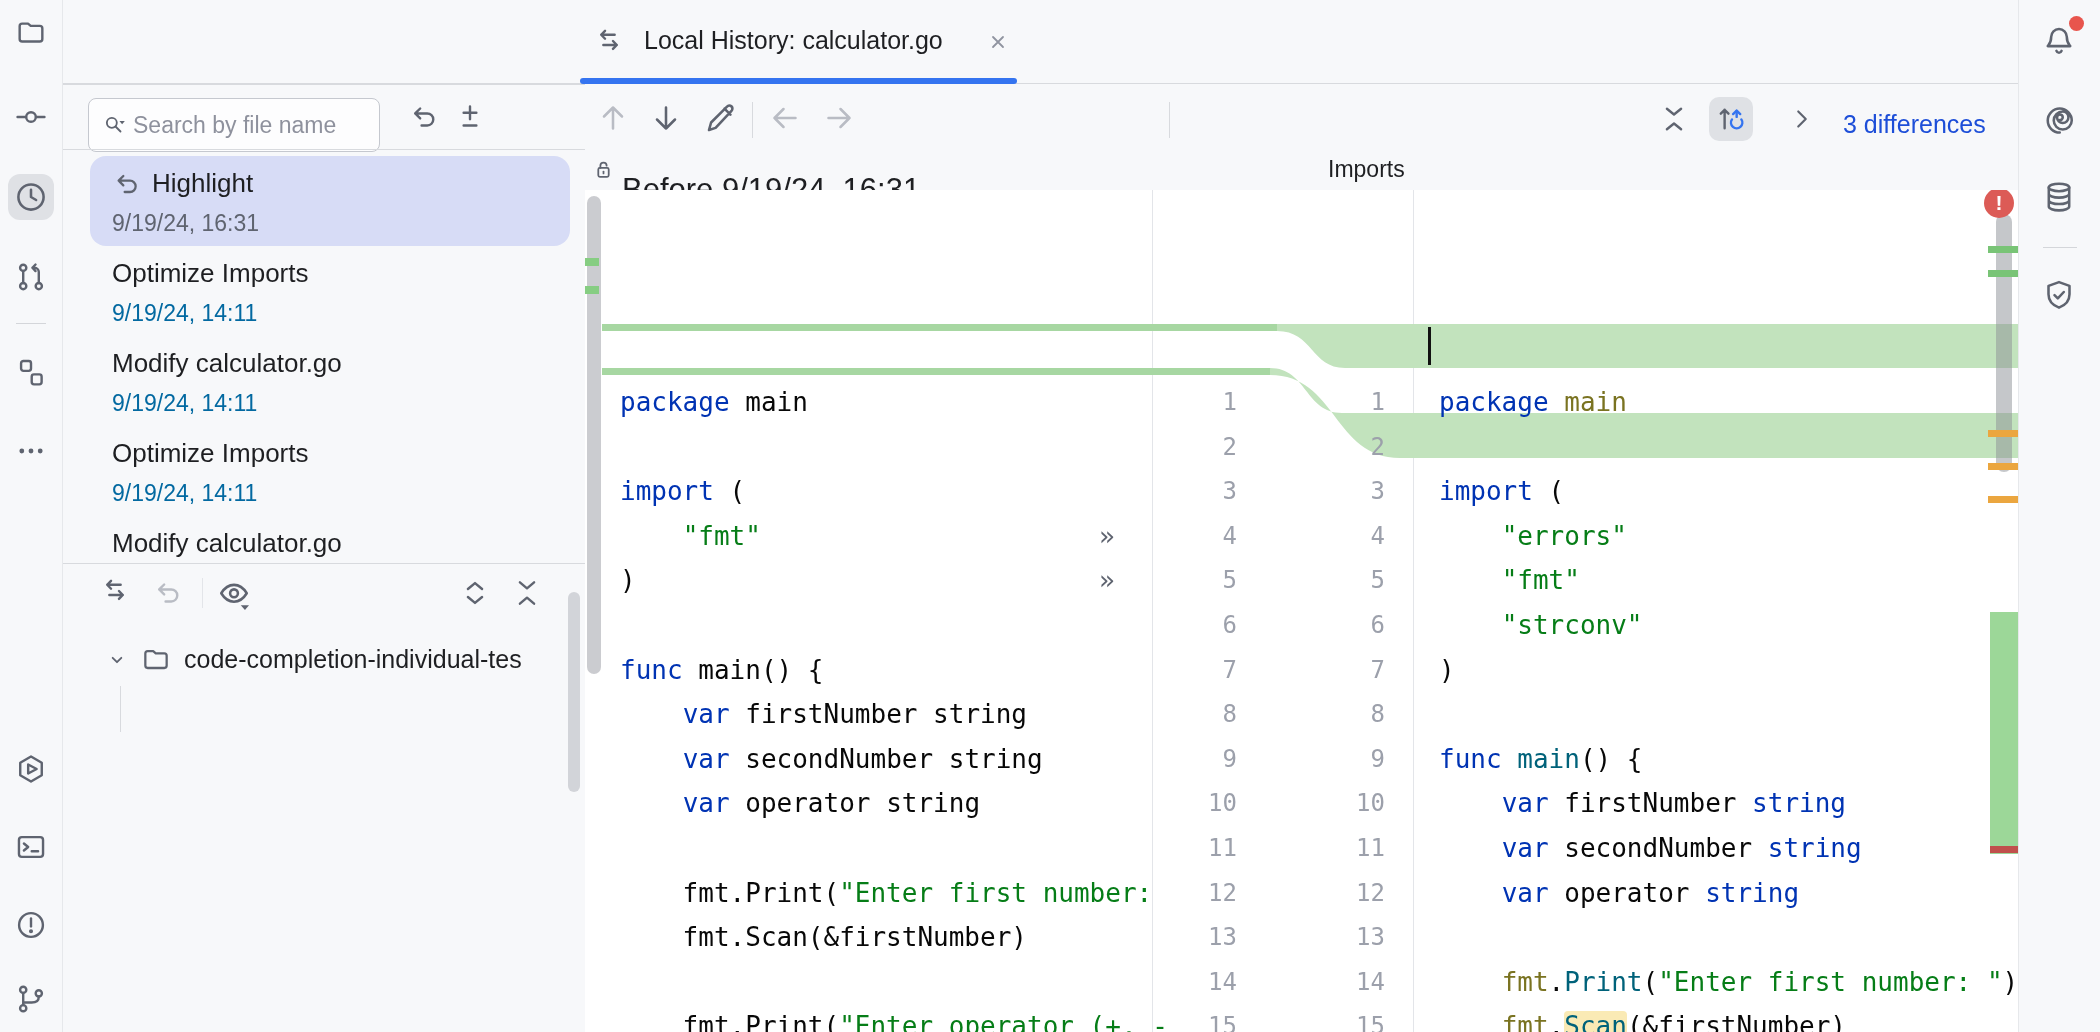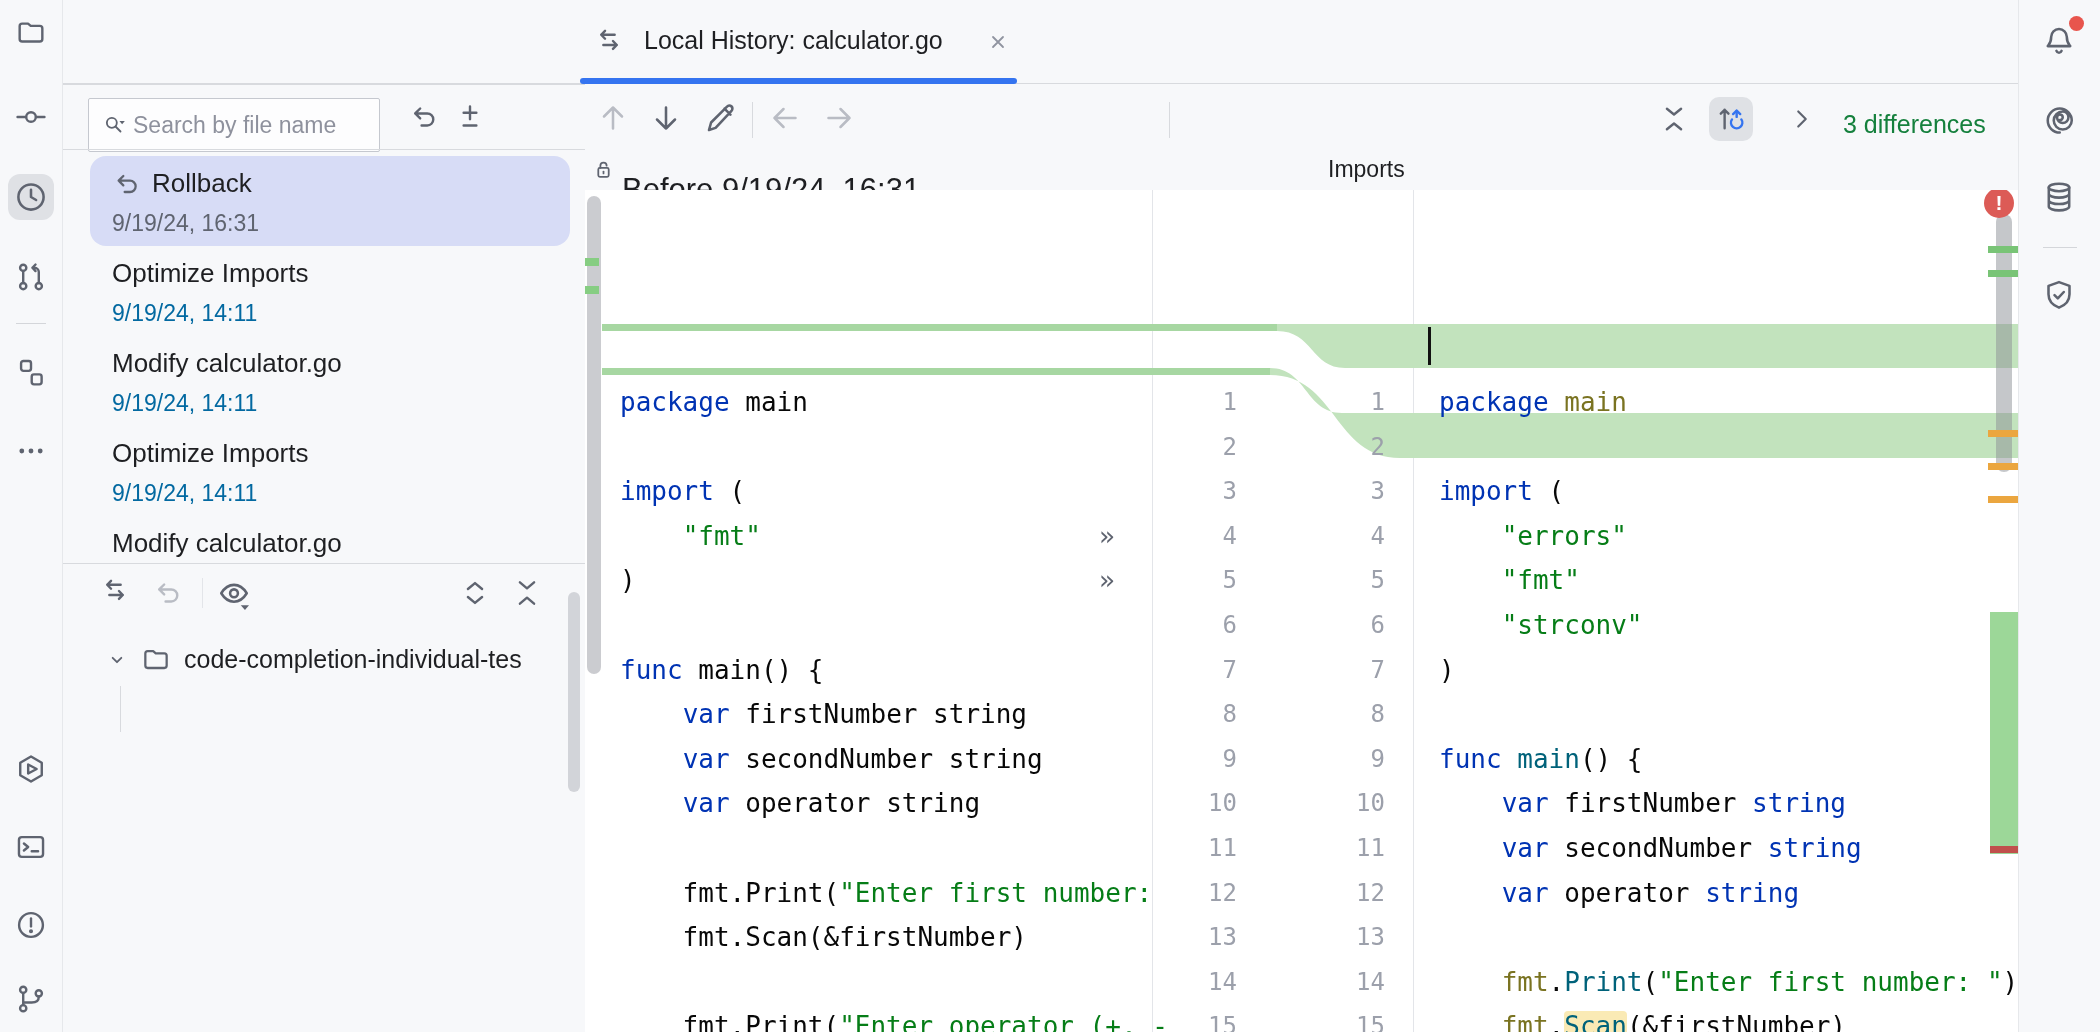--- a/index.html
+++ b/index.html
@@ -18,21 +18,21 @@
   .actbar.right{right:0;border-left:1px solid #e6e8eb;width:81px;}
   .actbtn{position:absolute;width:46px;height:46px;left:8px;border-radius:12px;
           display:flex;align-items:center;justify-content:center;}
   .actbtn.active{background:#dfe1e5;}
   .actbar.right .actbtn{left:17px;}
 
   
   .left-panel{position:absolute;left:63px;top:0;width:522px;height:1032px;background:#f7f8fa;border-right:1px solid #e0e2e6;}
   .panel-tab{position:absolute;top:24px;font-size:26px;}
   .search-box{position:absolute;left:25px;top:13px;width:290px;height:52px;background:#fdfdfe;
-              border:1.5px solid #c5c8cf;border-radius:2px;display:flex;align-items:center;}
+              border:1.5px solid #c5c8cf;border-radius:8px;display:flex;align-items:center;}
   .search-box input{border:none;outline:none;background:transparent;font-size:23px;color:#1e1f22;
               font-family:"Liberation Sans",sans-serif;width:210px;}
   .search-box input::placeholder{color:#8e919d;}
   .hist-item{position:absolute;left:27px;width:480px;height:90px;border-radius:16px;}
   .hist-item.selected{background:#d7dcf6;}
   .hist-title{position:absolute;font-size:26px;color:#1e1f22;white-space:nowrap;}
   .hist-time{position:absolute;font-size:23px;color:#0369a1;white-space:nowrap;}
   .hist-item.selected .hist-time{color:#5f6470;}
 
   
@@ -187,21 +187,21 @@
           <path d="M12 4.5v9M7.5 9h9M7.5 18h9"></path>
         </svg>
     </div>
     <div class="hline" style="left:0;top:149px;width:522px"></div>
 
     <div id="history-list" class="abs" style="left:0;top:152px;width:522px;height:411px;overflow:hidden">
         <div class="hist-item selected" style="top: 4px;">
           <svg class="icon" style="position:absolute;left:20px;top:12px" width="32" height="32" viewBox="0 0 24 24">
             <path d="M6.5 9.5H15a4.25 4.25 0 0 1 0 8.5h-4M6.5 9.5 10 6M6.5 9.5 10 13"></path>
           </svg>
-          <div class="hist-title" style="left: 62px; top: 12px;">Rollback</div>
+          <div class="hist-title" style="left: 62px; top: 12px;">Highlight</div>
           <div class="hist-time" style="left: 22px; top: 54px;">9/19/24, 16:31</div>
         </div>
         <div class="hist-item" style="top: 94px;">
           <div class="hist-title" style="left: 22px; top: 12px;">Optimize Imports</div>
           <div class="hist-time" style="left: 22px; top: 54px;">9/19/24, 14:11</div>
         </div>
         <div class="hist-item" style="top: 184px;">
           <div class="hist-title" style="left: 22px; top: 12px;">Modify calculator.go</div>
           <div class="hist-time" style="left: 22px; top: 54px;">9/19/24, 14:11</div>
         </div>
@@ -302,21 +302,21 @@
     <div class="abs" style="left:1124px;top:13px;width:44px;height:44px;border-radius:10px;background:#dfe1e5;display:flex;align-items:center;justify-content:center">
       <svg width="34" height="34" viewBox="0 0 24 24">
         <path d="M7.5 5.5v13M4.8 8.2 7.5 5.5l2.7 2.7M7.5 18.5" stroke="#5f6470" stroke-width="1.7" fill="none" stroke-linecap="round" stroke-linejoin="round"></path>
         <path d="M13.5 8.5 16 6l2.5 2.5" stroke="#3574f0" stroke-width="1.7" fill="none" stroke-linecap="round" stroke-linejoin="round"></path>
         <path d="M16 6.4v4.1M19.3 12.3a4 4 0 1 1-6.6 0" stroke="#3574f0" stroke-width="1.7" fill="none" stroke-linecap="round" stroke-linejoin="round"></path>
       </svg>
     </div>
     <svg class="icon abs" style="left:1202px;top:20px" width="30" height="30" viewBox="0 0 24 24">
         <path d="M9 6l6 6-6 6"></path>
       </svg>
-    <div class="abs" style="left:1258px;top:26px;font-size:25px;color:#15803d;white-space:nowrap">3 differences</div>
+    <div class="abs" style="left:1258px;top:26px;font-size:25px;color:#1d4ed8;white-space:nowrap">3 differences</div>
   </div>
 
   <div class="abs" style="left:585px;top:150px;width:1433px;height:40px;background:#f7f8fa">
     <svg class="icon abs" style="left:6px;top:7px" width="25" height="25" viewBox="0 0 24 24">
         <rect x="7" y="10.5" width="10" height="8.5" rx="1.5"></rect>
         <path d="M9 10.5V8.3a3 3 0 0 1 6 0"></path>
         <path d="M12 14v1.8"></path>
       </svg>
     <div class="abs" style="left:37px;top:22px;font-size:31px">Before 9/19/24, 16:31</div>
     <div class="abs" style="left:743px;top:6px;font-size:23px">Imports</div>

